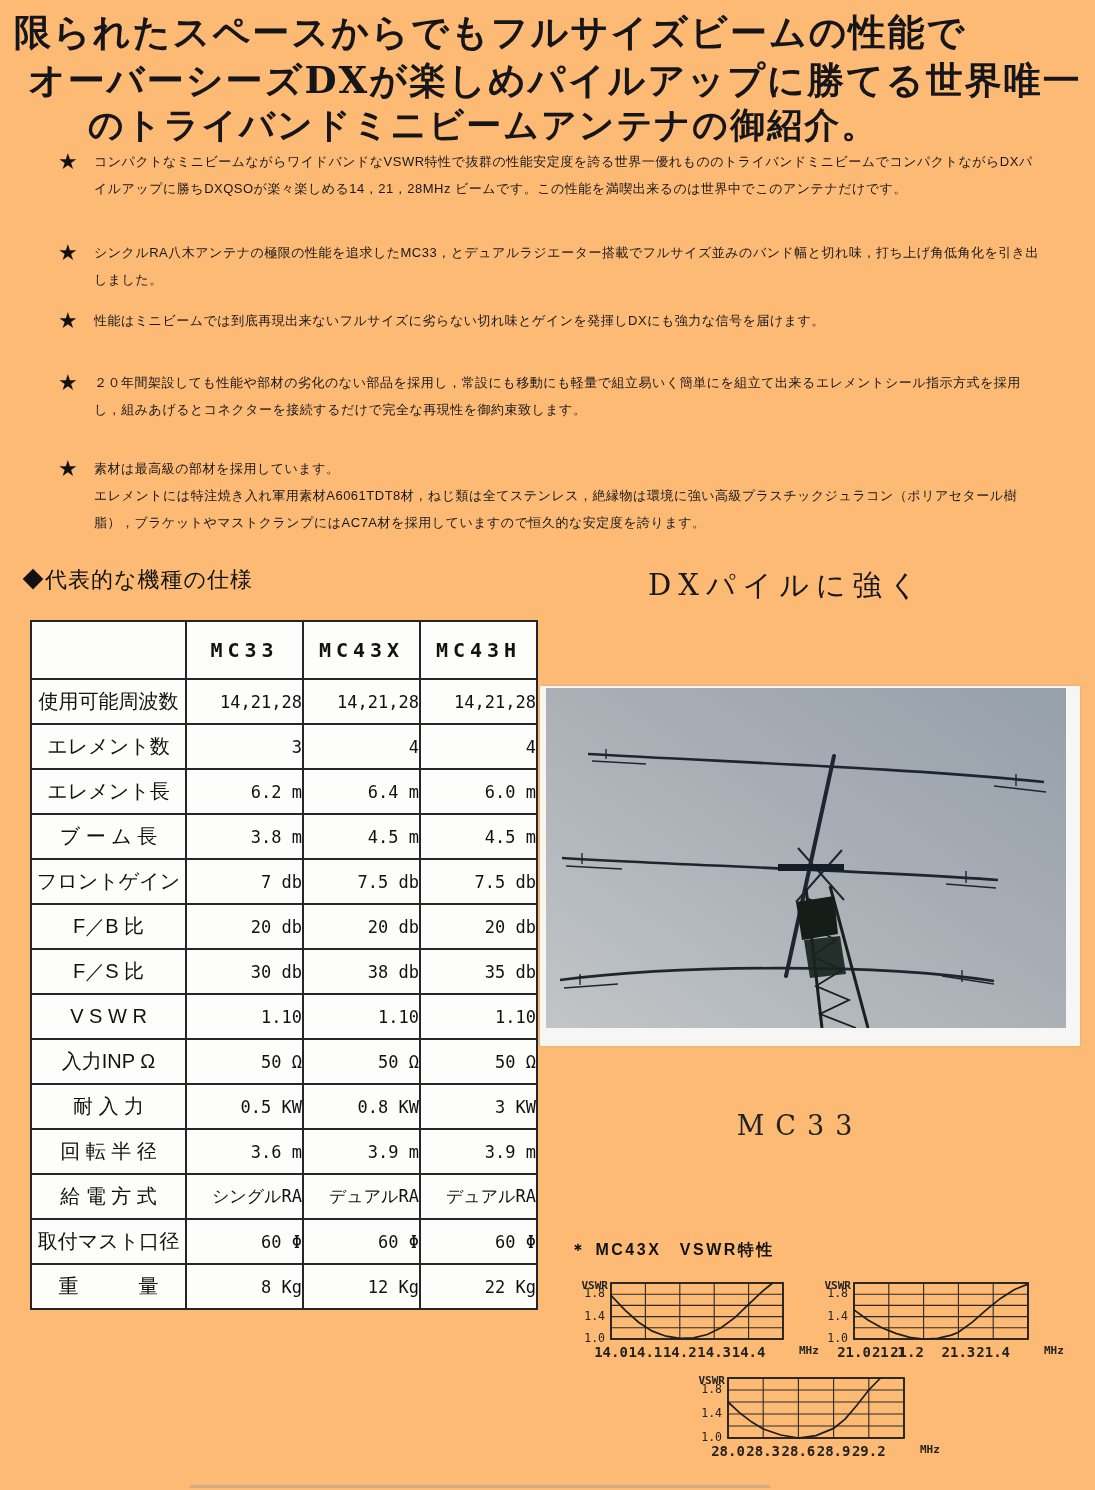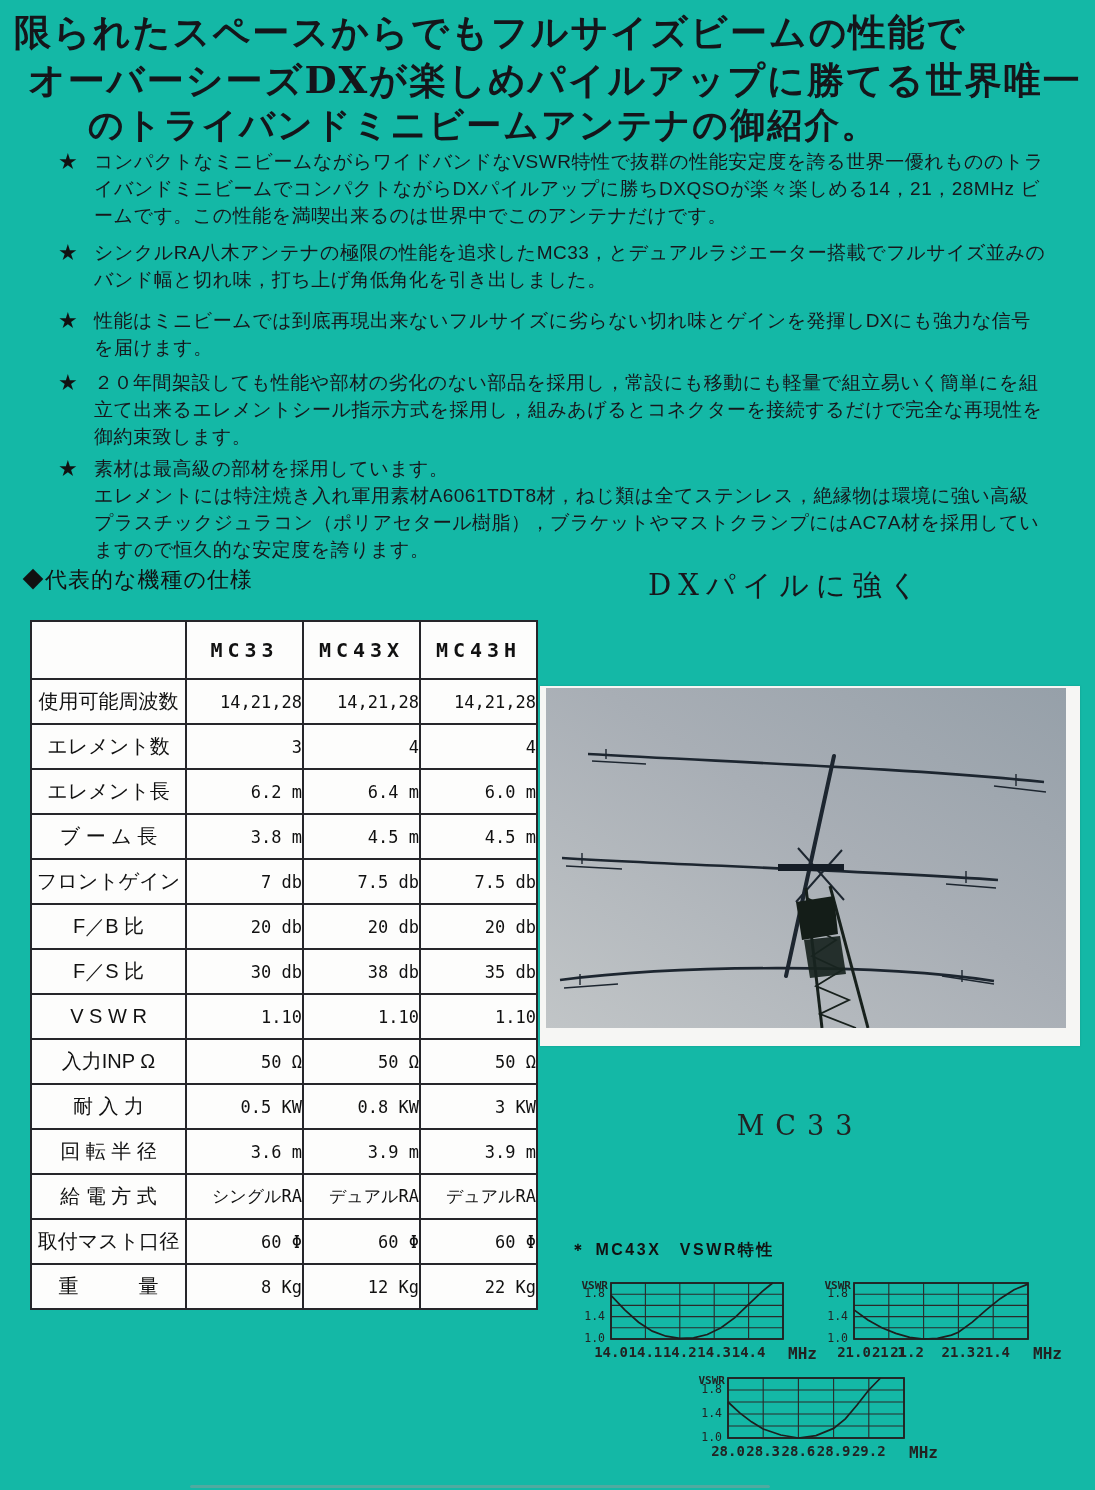--- a/index.html
+++ b/index.html
@@ -1,30 +1,30 @@
 <!DOCTYPE html>
 <html><head>
 <meta charset="utf-8">
 <style>
   html,body{margin:0;padding:0;background:#e8e8e8;}
   .page{
     position:relative;width:1095px;height:1490px;margin:0 auto;
-    background:#14b8a6;overflow:hidden;
+    background:#fdba74;overflow:hidden;
     font-family:"Liberation Sans",sans-serif;color:#1b1b1b;
   }
   
   .headline{position:absolute;font-family:"DejaVu Serif",serif;font-weight:600;
     font-size:37px;letter-spacing:2px;white-space:nowrap;color:#15151a;}
   .hl1{left:14px;top:8px;}
   .hl2{left:28px;top:56px;}
   .hl3{left:88px;top:102px;font-size:35px;}
   
   .bullet{position:absolute;left:58px;width:992px;display:flex;align-items:flex-start;}
   .bullet .star{width:36px;font-size:22px;line-height:27px;color:#111;flex:none;}
-  .bullet .bullet-text{font-size:19px;line-height:27px;white-space:pre-wrap;
+  .bullet .bullet-text{font-size:13px;line-height:27px;white-space:pre-wrap;
     letter-spacing:0.5px;color:#17171c;width:952px;}
   .b1{top:148px;} .b2{top:239px;} .b3{top:307px;} .b4{top:369px;} .b5{top:455px;}
   
   .section-heading{position:absolute;left:22px;top:565px;font-size:22px;
     letter-spacing:1px;color:#111;}
   
   table.spec{position:absolute;left:30px;top:620px;border-collapse:collapse;
     table-layout:fixed;width:507px;background:#fdfdfc;}
   table.spec col.c0{width:155px;} table.spec col.cv{width:117px;}
   table.spec td,table.spec th{border:2.5px solid #26262a;padding:0;text-align:center;
@@ -50,21 +50,21 @@
   .vswr-label{position:absolute;left:570px;top:1240px;font-size:16px;font-weight:bold;
     letter-spacing:2.5px;color:#111;}
   .vswr-chart{position:absolute;}
   .vswr-chart .ctitle{position:absolute;left:0;top:-2px;width:45px;text-align:right;
     font-family:"DejaVu Sans Mono",monospace;font-weight:bold;font-size:11px;color:#222;margin-top:7px;}
   .vswr-chart .ytick{position:absolute;width:40px;text-align:right;
     font-family:"DejaVu Sans Mono",monospace;font-weight:normal;font-size:11.5px;color:#222;}
   .vswr-chart .xtick{position:absolute;width:44px;margin-left:-22px;text-align:center;
     font-family:"DejaVu Sans Mono",monospace;font-weight:bold;font-size:14px;color:#222;}
   .vswr-chart .xunit{position:absolute;font-family:"DejaVu Sans Mono",monospace;
-    font-weight:bold;font-size:16px;color:#222;}
+    font-weight:bold;font-size:11px;color:#222;margin-left:11px;}
   .vswr-chart svg{position:absolute;left:47px;top:8px;}
   .c14{left:563px;top:1274px;width:290px;height:100px;}
   .c21{left:806px;top:1274px;width:290px;height:100px;}
   .c28{left:680px;top:1369px;width:300px;height:105px;}
   
   .scan-smudge{position:absolute;left:190px;top:1485px;width:580px;height:3px;
     background:#9a9a9a;opacity:.45;border-radius:2px;}
 </style>
 </head>
 <body>

